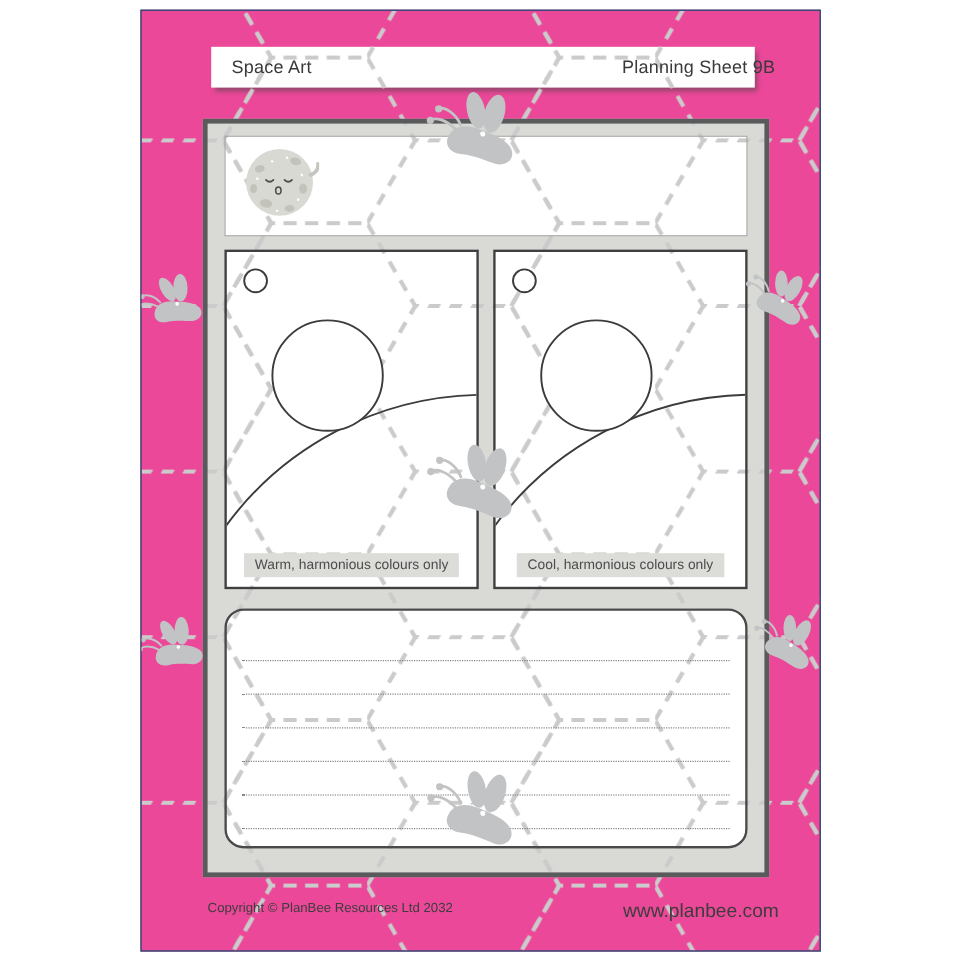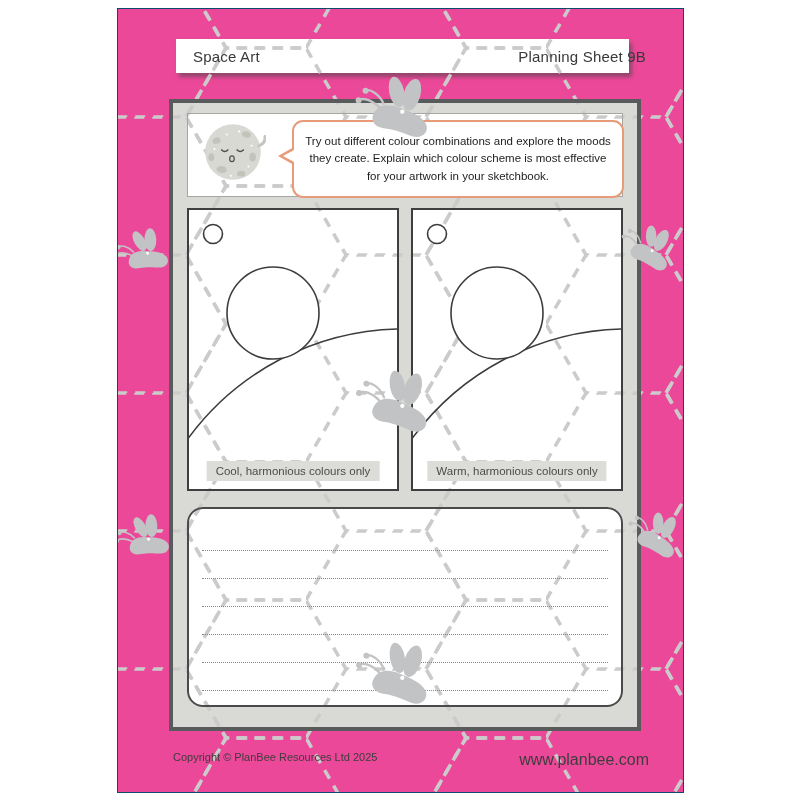--- a/index.html
+++ b/index.html
@@ -155,54 +155,49 @@
     </div>
 
     <div class="pos-frame frame-outline"></div>
 
     <div class="pos-strip strip-outline">
       <div class="moon">
         <svg viewBox="0 0 64 64">
             <use href="#moon-shape"></use>
           </svg>
       </div>
-      <div class="bubble">
-        <span class="tail-outer"></span>
-        <span class="tail-inner"></span>
-        <span>Try out different colour combinations and explore the moods they create. Explain which colour scheme is most effective for your artwork in your sketchbook.</span>
+    </div>
+
+    <div class="pos-panels">
+      <div class="panel-outline">
+        <svg class="scene" viewBox="0 0 208 279" preserveAspectRatio="none">
+            <use href="#scene-shape"></use>
+          </svg>
+        <div class="panel-label">Warm, harmonious colours only</div>
       </div>
-    </div>
-
-    <div class="pos-panels">
       <div class="panel-outline">
         <svg class="scene" viewBox="0 0 208 279" preserveAspectRatio="none">
             <use href="#scene-shape"></use>
           </svg>
         <div class="panel-label">Cool, harmonious colours only</div>
       </div>
-      <div class="panel-outline">
-        <svg class="scene" viewBox="0 0 208 279" preserveAspectRatio="none">
-            <use href="#scene-shape"></use>
-          </svg>
-        <div class="panel-label">Warm, harmonious colours only</div>
-      </div>
     </div>
 
     <div class="pos-writing writing-outline">
       <div class="writing-lines">
           <div class="wline"></div>
           <div class="wline"></div>
           <div class="wline"></div>
           <div class="wline"></div>
           <div class="wline"></div>
           <div class="wline"></div>
         </div>
     </div>
 
-    <div class="footer-copyright">Copyright © PlanBee Resources Ltd 2025</div>
+    <div class="footer-copyright">Copyright © PlanBee Resources Ltd 2032</div>
     <div class="footer-website">www.planbee.com</div>
   </div>
 
   <div class="layer layer-bees">
     <div class="bee bee-1"><svg viewBox="-50 -50 100 100">
           <use href="#bee-shape"></use>
         </svg></div>
     <div class="bee bee-2"><svg viewBox="-50 -50 100 100">
           <use href="#bee-shape"></use>
         </svg></div>

